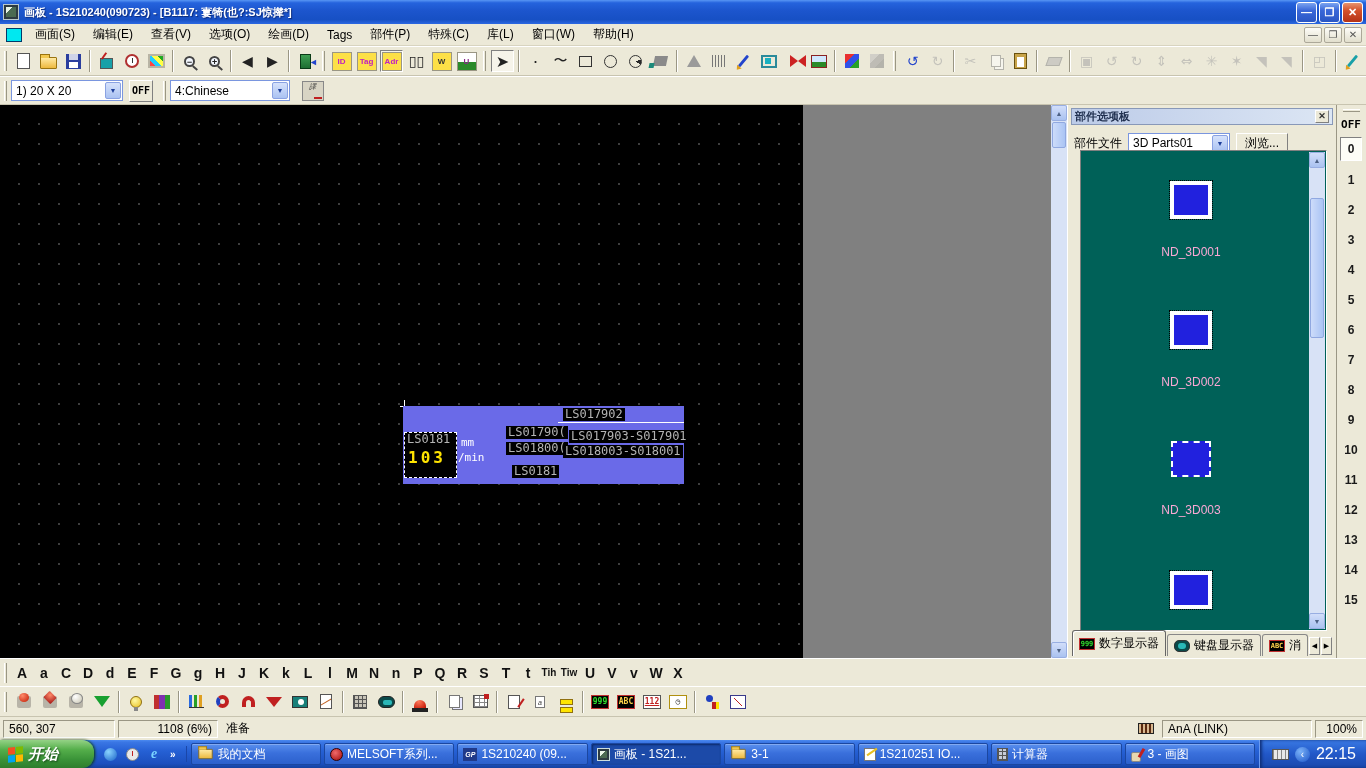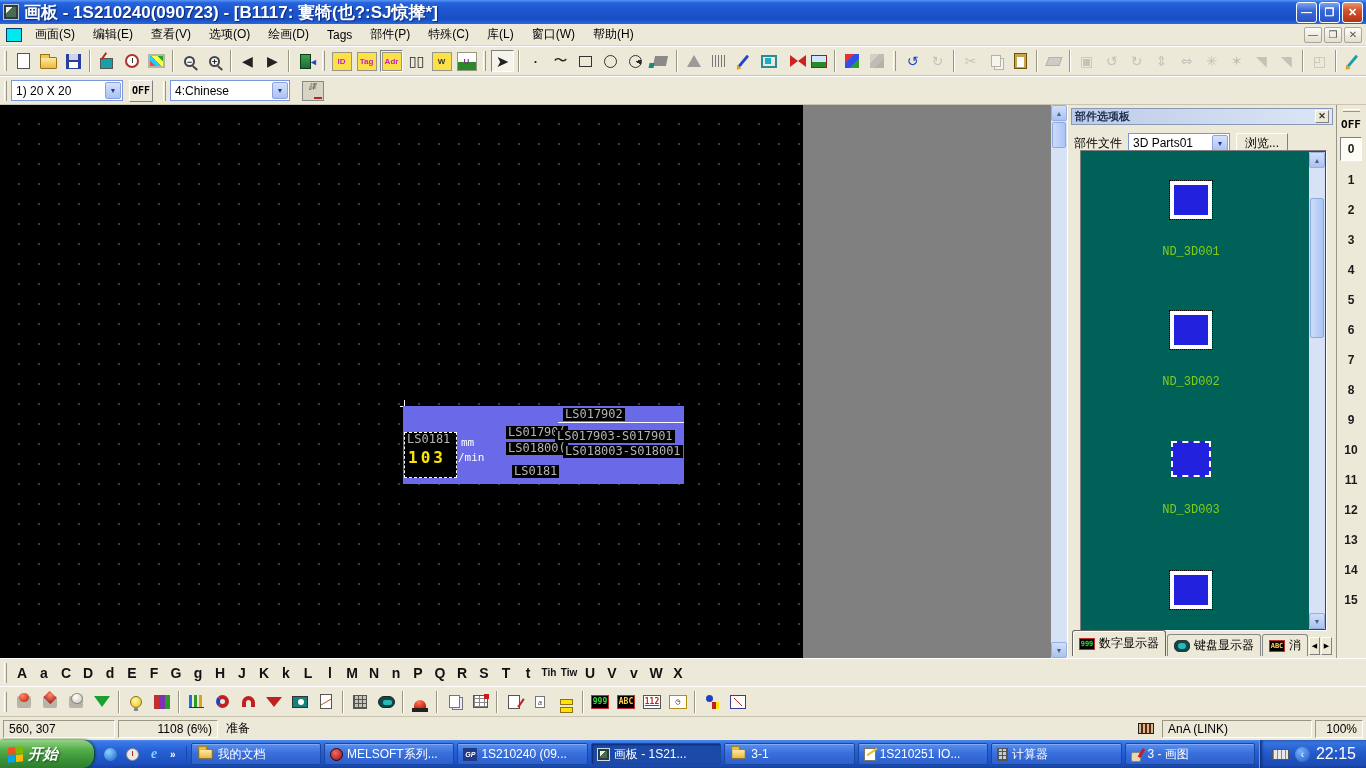--- a/index.html
+++ b/index.html
@@ -3,21 +3,21 @@
 <meta charset="utf-8">
 <style>
 *{margin:0;padding:0;box-sizing:border-box}
 html,body{width:1366px;height:768px;overflow:hidden;background:#000;font-family:"Liberation Sans",sans-serif}
 .screen{width:1366px;height:768px;display:flex;flex-direction:column;background:#ece9d8}
 
 
 .titlebar{height:24px;background:linear-gradient(180deg,#5896f4 0%,#2563dd 12%,#1c55cd 45%,#1750c4 82%,#2b68e2 100%);display:flex;align-items:center;padding:0 3px;gap:5px;flex:none}
 .app-icon{width:16px;height:16px;background:#2d3b42;border:1px solid #b8c8cc;position:relative;flex:none}
 .app-icon::before{content:"";position:absolute;left:2px;top:2px;width:10px;height:10px;background:linear-gradient(135deg,#e8f4e8 30%,#4a6a52 31%)}
-.title-text{color:#fff;font-weight:bold;font-size:17px;text-shadow:1px 1px 1px #0a2a7a;white-space:nowrap;overflow:hidden;flex:1}
+.title-text{color:#fff;font-weight:bold;font-size:11px;text-shadow:1px 1px 1px #0a2a7a;white-space:nowrap;overflow:hidden;flex:1}
 .winbtns{display:flex;gap:2px;flex:none}
 .winbtn{width:21px;height:21px;border-radius:3px;border:1px solid #fff;display:flex;align-items:center;justify-content:center;color:#fff;font-size:11px;font-weight:bold;background:linear-gradient(180deg,#7ba4f0,#3967d8 40%,#2a56c4)}
 .winbtn.close{background:linear-gradient(180deg,#e8946f,#d4512a 40%,#b43317)}
 
 
 .menubar{height:22px;background:#ece9d8;display:flex;align-items:center;border-bottom:1px solid #d8d4c0;padding-left:2px;flex:none}
 .mdi-icon{width:16px;height:14px;background:#00e8f0;border:1px solid #003a6a;margin:0 4px;flex:none}
 .menus{display:flex;align-items:center;flex:1}
 .menus .menu-item{padding:3px 9px;font-size:12px;color:#000;white-space:nowrap}
 .mdibtns{display:flex;gap:2px;margin-right:4px}
@@ -108,21 +108,21 @@
 .ppanel{width:269px;background:#ece9d8;border-left:1px solid #fff;position:relative;flex:none}
 .ptitle{position:absolute;left:3px;top:3px;right:3px;height:17px;background:linear-gradient(90deg,#bccbe8,#dce6f4);border:1px solid #8898b8;display:flex;align-items:center;padding:0 3px;font-size:11px;font-weight:bold;color:#203050}
 .ptitle .px{margin-left:auto;width:14px;height:13px;background:#ece9d8;border:1px solid;border-color:#fff #808080 #808080 #fff;font-size:9px;line-height:11px;text-align:center;color:#333}
 .prow{position:absolute;left:6px;top:27px;right:6px;height:22px;display:flex;align-items:center;gap:6px;font-size:12px}
 .prow .combo{width:102px;flex:none}
 .browse{height:21px;padding:0 8px;background:#ece9d8;border:1px solid;border-color:#fff #808080 #808080 #fff;font-size:12px;display:flex;align-items:center}
 .plist{position:absolute;left:12px;top:45px;width:247px;height:481px;background:#006158;border:1px solid;border-color:#808080 #fff #fff #808080;overflow:hidden}
 .pitem{position:absolute;left:20px;width:180px;text-align:center}
 .pthumb{width:42px;height:38px;margin:0 auto;background:#2121de;border:4px solid #fff;outline:1px dotted #000}
 .pthumb.dashed{border:2px dashed #fff;outline:none;width:40px;height:36px}
-.pname{margin-top:26px;color:#84cc16;font-size:12px;font-family:Liberation Mono, monospace}
+.pname{margin-top:26px;color:#f9a8d4;font-size:12px;font-family:Liberation Sans, sans-serif}
 .plscroll{position:absolute;right:1px;top:1px;bottom:1px;width:16px;background:#d8e2f6;display:flex;flex-direction:column}
 .ptabs{position:absolute;left:4px;bottom:2px;right:4px;height:26px;display:flex;align-items:flex-end;gap:1px}
 .ptab{height:22px;background:#ece9d8;border:1px solid #888;border-bottom:none;border-radius:3px 3px 0 0;display:flex;align-items:center;gap:4px;padding:0 6px;font-size:12px;white-space:nowrap}
 .ptab.active{height:26px;border-color:#666;box-shadow:inset 1px 1px 0 #fff;font-weight:normal}
 .tabicon{width:16px;height:12px;background:#000;border:1px solid #c03030;font-size:7px;font-weight:bold;color:#30e030;display:flex;align-items:center;justify-content:center;font-family:"DejaVu Sans Mono",monospace;flex:none}
 .tabicon.oval{background:#0a4a4a;border:1px solid #333;border-radius:5px;position:relative}
 .tabicon.oval::after{content:"";position:absolute;left:3px;top:2px;width:8px;height:6px;background:#2ab8b8;border-radius:3px}
 .tabicon.abc{color:#ffd24a}
 .tabarrow{width:16px;height:18px;background:#ece9d8;border:1px solid;border-color:#fff #808080 #808080 #fff;font-size:7px;display:flex;align-items:center;justify-content:center;margin-bottom:1px}
 
@@ -410,21 +410,21 @@
 
     <div class="canvas">
       <div class="blackarea"></div>
 
       <div class="cross"></div>
 
       <div class="hmi">
         <div class="hmi-topline"></div>
         <div class="strip" style="left:160px;top:2px">LS017902</div>
         <div class="strip" style="left:103px;top:20px">LS01790(</div>
-        <div class="strip" style="left:152px;top:24px">LS017903-S017901</div>
+        <div class="strip" style="left:166px;top:24px">LS017903-S017901</div>
         <div class="strip" style="left:103px;top:36px">LS01800(</div>
         <div class="strip" style="left:160px;top:39px">LS018003-S018001</div>
 
         <div class="numdisp">
           <div class="tag">LS0181</div>
           <div class="val">103</div>
         </div>
         <div class="unit" style="left:58px;top:31px">mm</div>
         <div class="unit" style="left:55px;top:46px">/min</div>
 

